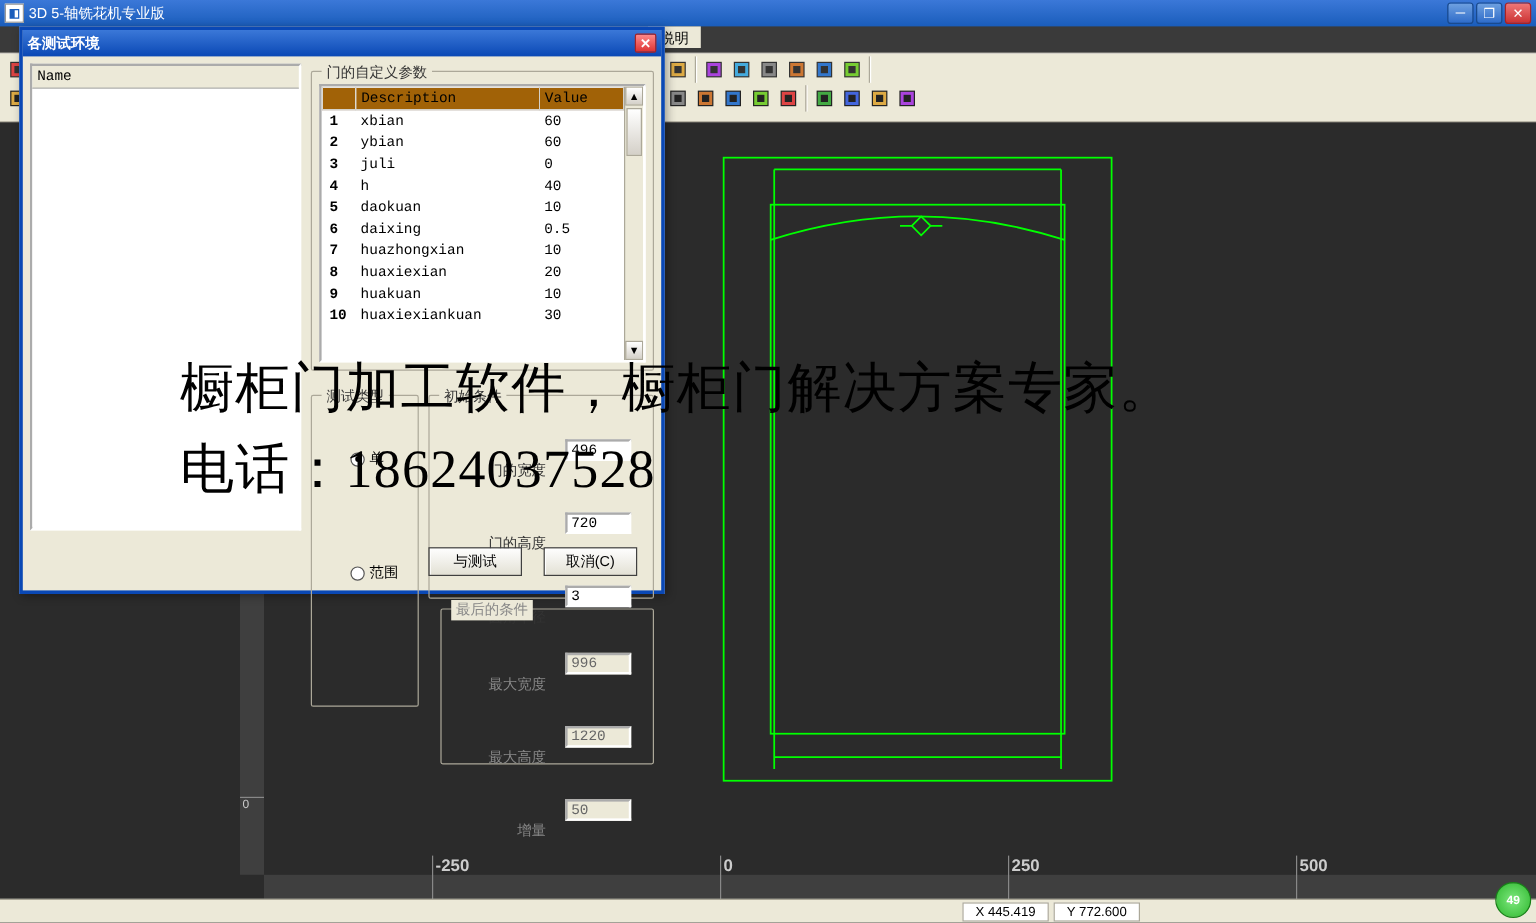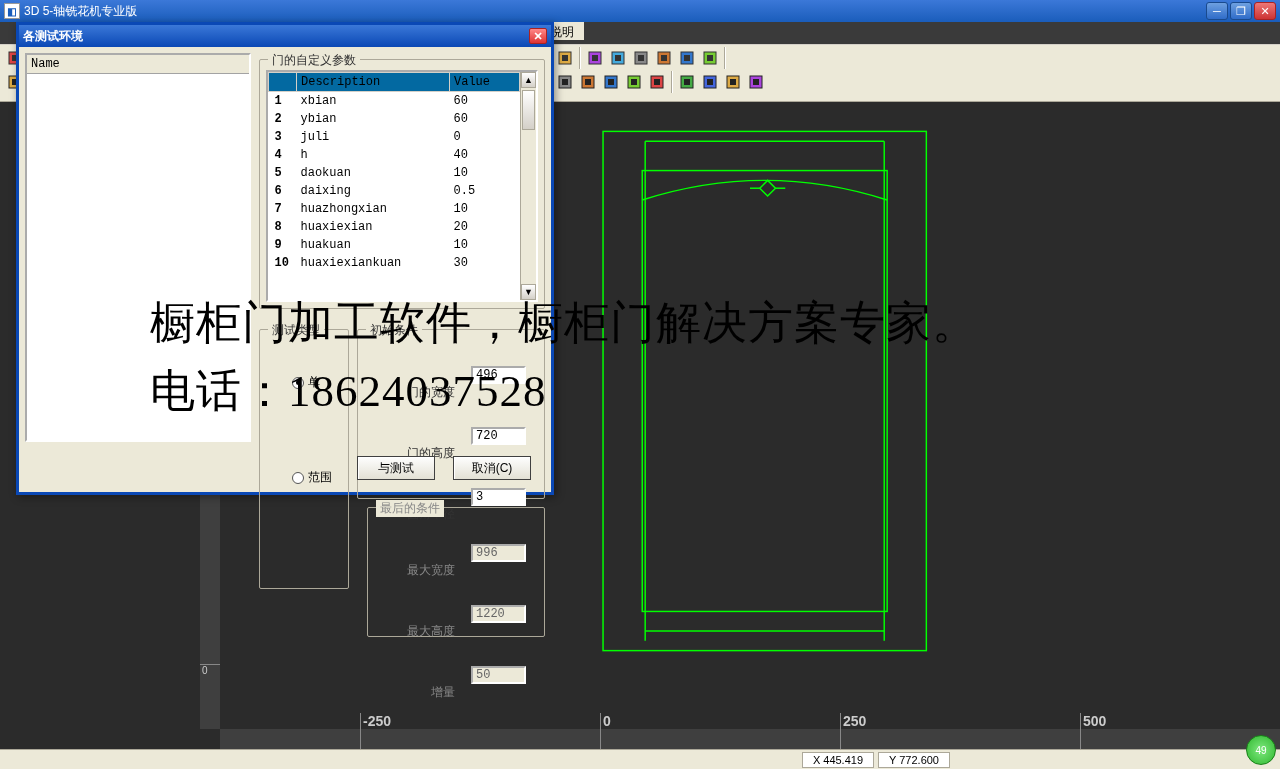--- a/index.html
+++ b/index.html
@@ -28,41 +28,41 @@
 .ruler-tick { position: absolute; bottom: 0; height: 36px; border-left: 1px solid #888; padding-left: 2px; color:#ccc; font-size:14px; display:flex; align-items:flex-start;font-weight:bold;}
 .vtick { position:absolute; left:0; width:20px; border-top:1px solid #888; color:#ccc; font-size:10px; padding-left:2px;}
 
 .drawing { position: absolute; top: 0; left: 20px; right: 0; bottom: 20px; }
 .drawing svg { width: 100%; height: 100%; }
 
 
 .statusbar { position: absolute; left: 0; right: 0; bottom: 0; height: 20px; background: #ece9d8; border-top: 1px solid #aca899; display: flex; align-items: center; font-size: 11px; color:#000;}
 .statusbar .cell { border: 1px solid #aca899; padding: 1px 10px; margin-left: 4px; background:#fff; height:16px; display:flex; align-items:center; }
 .statusbar .spacer { flex: 1; }
-.round-badge { width: 30px; height: 30px; border-radius: 50%; background: radial-gradient(#7fe87f,#2db72d); position:absolute; right:4px; bottom:4px; color:#fff; display:flex; align-items:center; justify-content:center; font-size:10px; font-weight:normal; border:1px solid #188018;}
+.round-badge { width: 30px; height: 30px; border-radius: 50%; background: radial-gradient(#7fe87f,#2db72d); position:absolute; right:4px; bottom:4px; color:#fff; display:flex; align-items:center; justify-content:center; font-size:10px; font-weight:bold; border:1px solid #188018;}
 
 
 .dialog { position: absolute; top: 22px; left: 16px; width: 538px; height: 473px; background: #ece9d8; border: 3px solid #0a48b5; box-shadow: 2px 2px 8px rgba(0,0,0,0.4); }
 .dialog-titlebar { height: 22px; background: linear-gradient(#3b78d8,#0a48b5); color: #fff; display: flex; align-items: center; padding: 0 4px; font-weight: bold; font-size:12px;}
 .dialog-titlebar .close { margin-left: auto; width: 18px; height: 16px; background: linear-gradient(#f88,#d33); border: 1px solid #a22; border-radius: 2px; color:#fff; display:flex;align-items:center;justify-content:center; cursor:pointer; font-size:11px;}
 
 .dialog-body { position: absolute; top: 22px; left: 0; right: 0; bottom: 0; padding: 6px; }
 
 
 .left-panel { position: absolute; top: 6px; left: 6px; width: 226px; bottom: 50px; border: 2px inset #fff; background: #fff; }
 .left-panel .header { background: #ece9d8; border-bottom: 1px solid #a3a3a3; padding: 2px 4px; font-family: "Courier New", monospace; font-size:12px; color:#000;}
 .left-panel .body { height: calc(100% - 20px); background:#fff; overflow:auto;}
 
 
 .groupbox { position: absolute; border: 1px solid #aca899; border-radius: 2px; padding-left: 24px; }
 .groupbox > .legend { position: absolute; top: -8px; left: 8px; background: #ece9d8; padding: 0 4px; font-size: 12px; color:#333;}
 .gb-params { top: 12px; left: 240px; width: 286px; height: 250px; }
 .param-table-wrap { position:absolute; top:10px; left:6px; right:6px; bottom:6px; border: 2px inset #fff; background:#fff; overflow:hidden; display:flex;}
 .param-table { flex:1; font-family:"Courier New", monospace; font-size:12px; border-collapse:collapse; width:100%;}
-.param-table th { background:#0369a1; border:1px solid #d4d0c8; text-align:left; padding:2px 4px; font-weight:normal; position:sticky; top:0;}
+.param-table th { background:#a16207; border:1px solid #d4d0c8; text-align:left; padding:2px 4px; font-weight:normal; position:sticky; top:0;}
 .param-table td { padding:2px 4px; border-bottom:0; }
 .param-table td.row-num { color:#000; font-weight:bold; width:28px; text-align:left; padding-left:6px;}
 .param-scroll { width:16px; background:#ece9d8; border-left:1px solid #aca899; position:relative;}
 .param-scroll .arrow { height:16px; background:linear-gradient(#fff,#d4d0c8); border:1px solid #aca899; display:flex;align-items:center;justify-content:center; font-size:9px; cursor:pointer;}
 .param-scroll .thumb { position:absolute; left:1px; right:1px; top:18px; height:40px; background:linear-gradient(#fff,#d4d0c8); border:1px solid #aca899;}
 .param-scroll .arrow.bottom{ position:absolute; bottom:0; left:0; right:0;}
 
 .gb-testtype { top: 282px; left: 240px; width: 90px; height: 260px;}
 .gb-initcond { top: 282px; left: 338px; width: 188px; height: 170px;}
 .gb-lastcond { top: 460px; left: 348px; width: 178px; height: 130px; }

